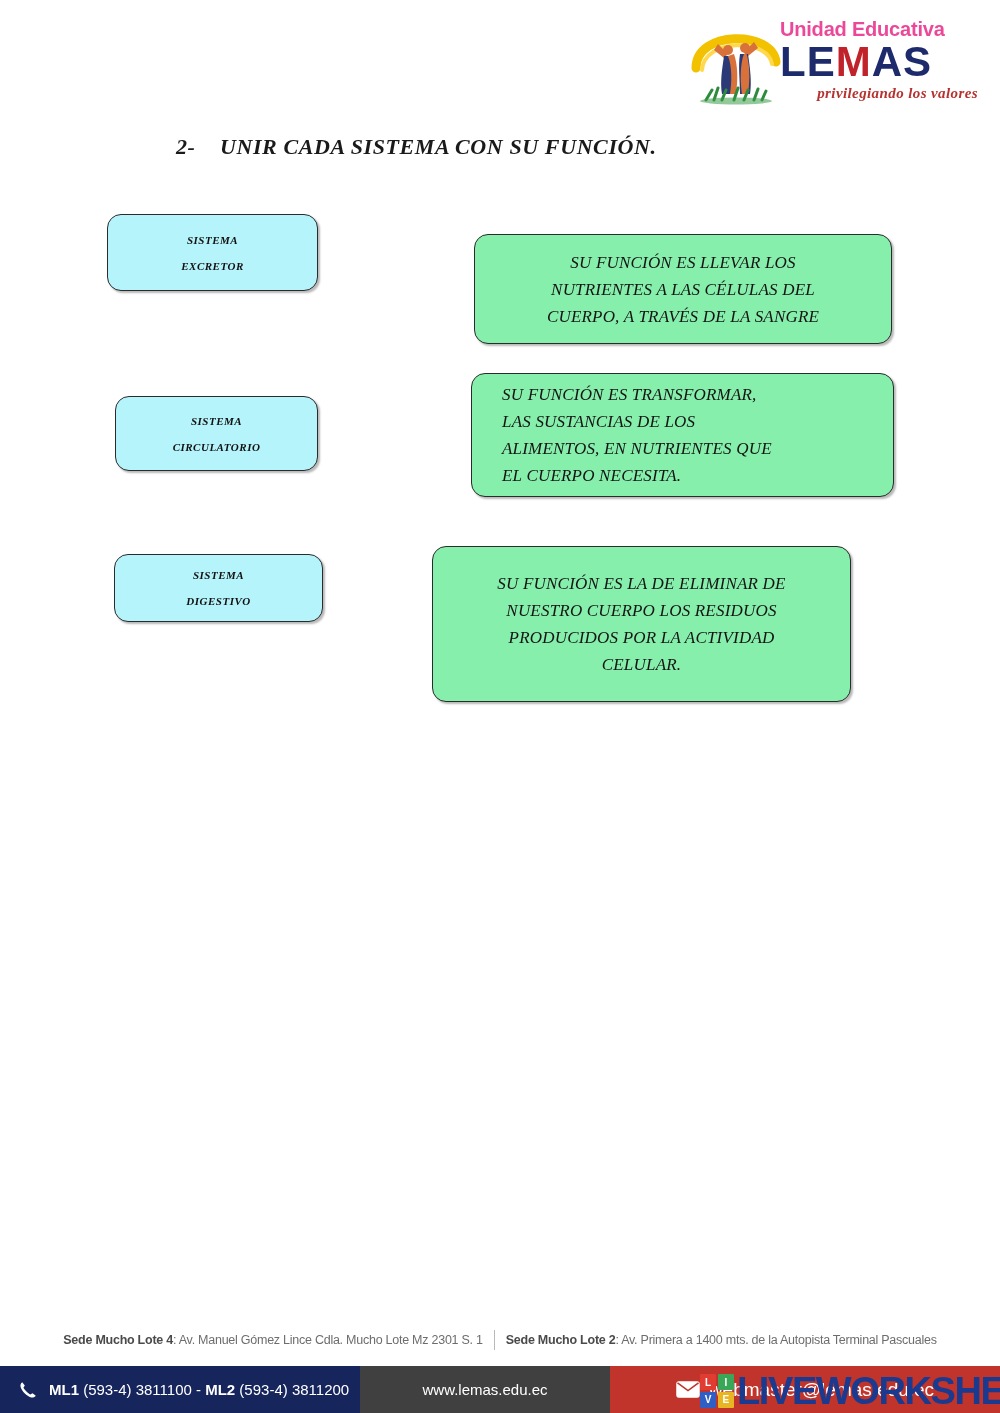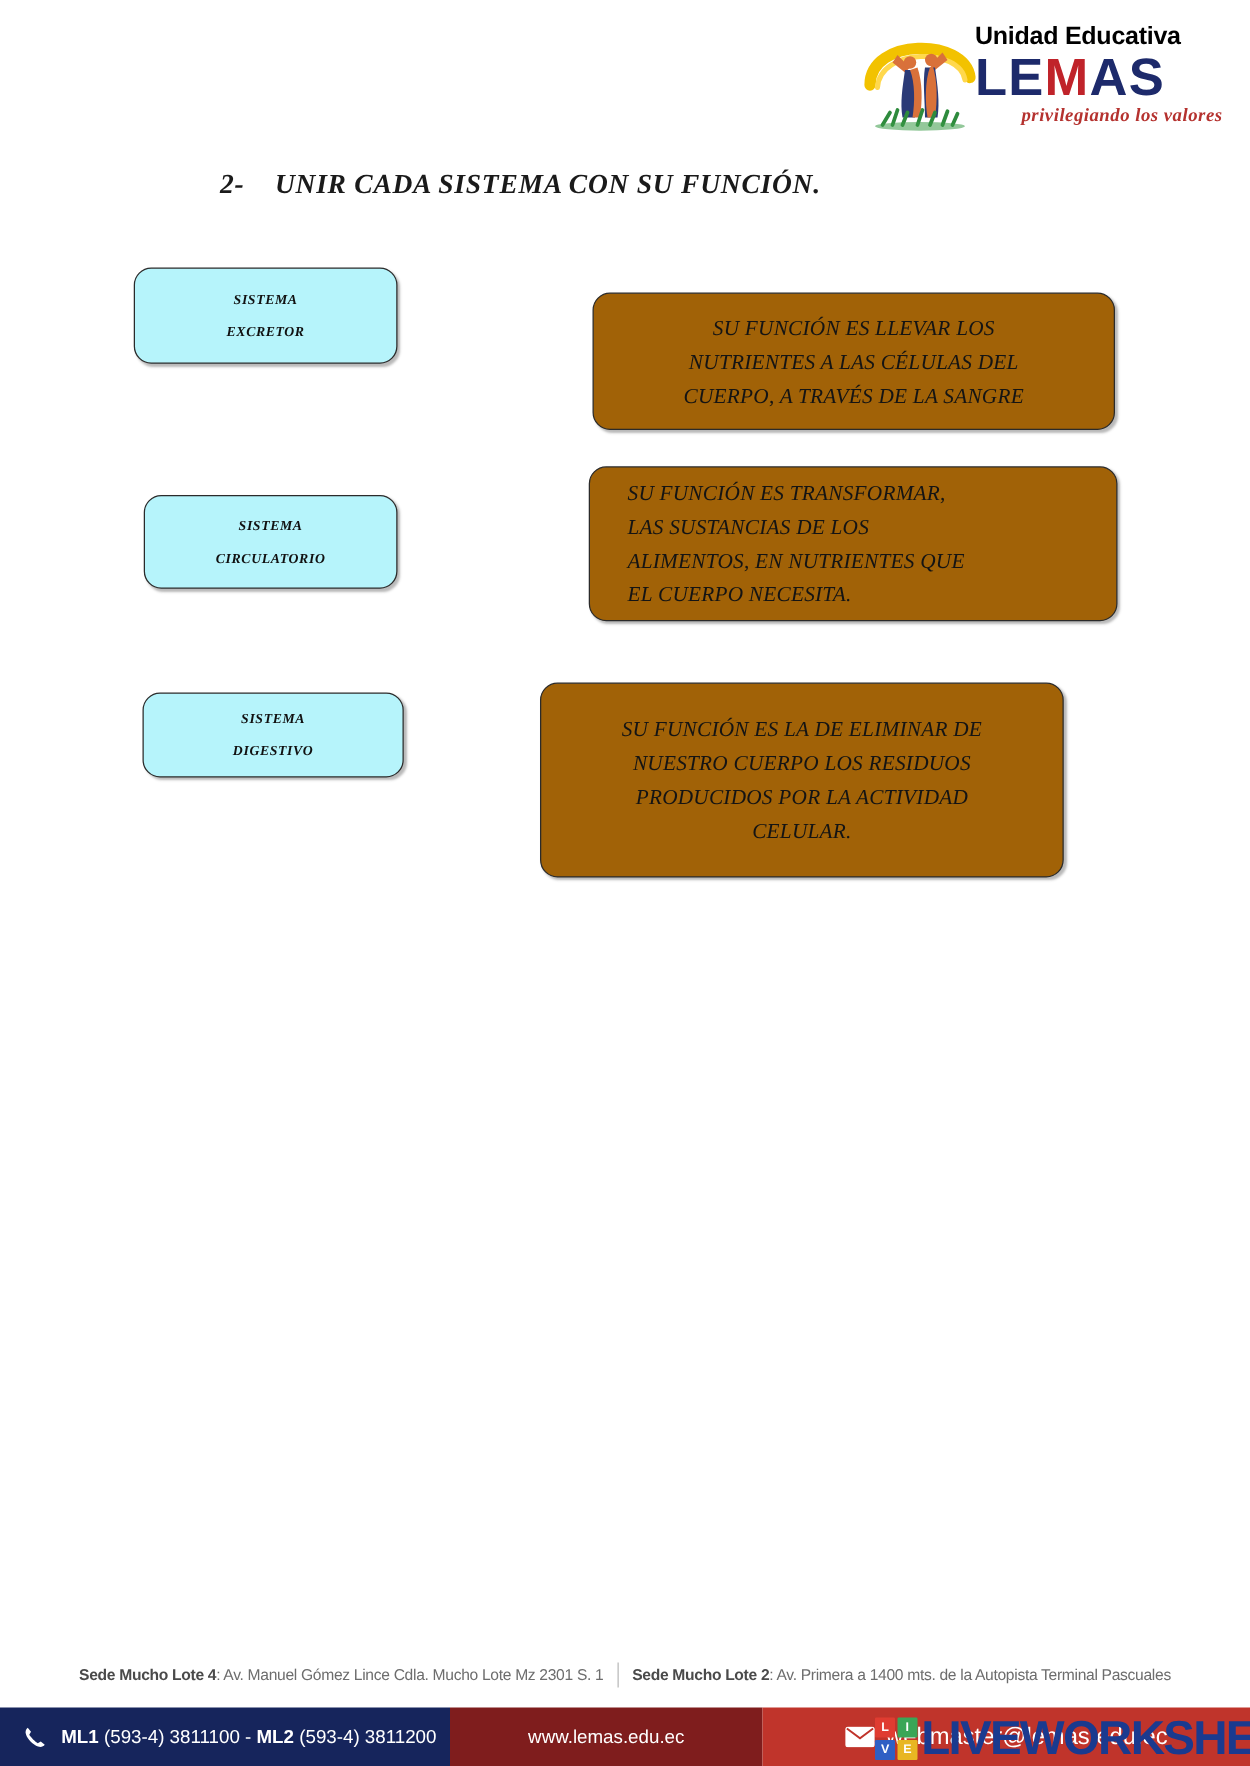--- a/index.html
+++ b/index.html
@@ -40,21 +40,21 @@
   .logo-text {
     position: absolute;
     left: 92px;
     top: 4px;
     width: 200px;
   }
   .logo-line1 {
     font-family: "Liberation Sans", sans-serif;
     font-weight: bold;
     font-size: 20px;
-    color: #000000;
+    color: #ec4899;
     letter-spacing: -0.2px;
     line-height: 22px;
   }
   .logo-line2 {
     font-family: "Liberation Sans", sans-serif;
     font-weight: bold;
     font-size: 42px;
     color: #1d2a6b;
     letter-spacing: 1px;
     line-height: 42px;
@@ -95,21 +95,21 @@
     border-radius: 14px;
     box-shadow: 2px 2px 2px rgba(80,80,80,0.40);
     display: flex;
     flex-direction: column;
     justify-content: center;
   }
   .box-blue {
     background: #b6f4fb;
   }
   .box-pink {
-    background: #a16207;
+    background: #86efac;
   }
   .box-blue .line {
     text-align: center;
     font-family: "Liberation Serif", serif;
     font-style: italic;
     font-weight: bold;
     font-size: 11px;
     color: #111111;
     letter-spacing: 0.5px;
     line-height: 26px;
@@ -177,21 +177,21 @@
   }
   .seg-phone {
     width: 360px;
     background: #16255c;
     justify-content: flex-start;
     padding-left: 18px;
     box-sizing: border-box;
   }
   .seg-web {
     width: 250px;
-    background: #7f1d1d;
+    background: #404040;
     font-size: 15px;
   }
   .seg-mail {
     flex: 1;
     background: #c0342b;
     font-size: 19px;
   }
   .phone-icon {
     width: 20px;
     height: 20px;

